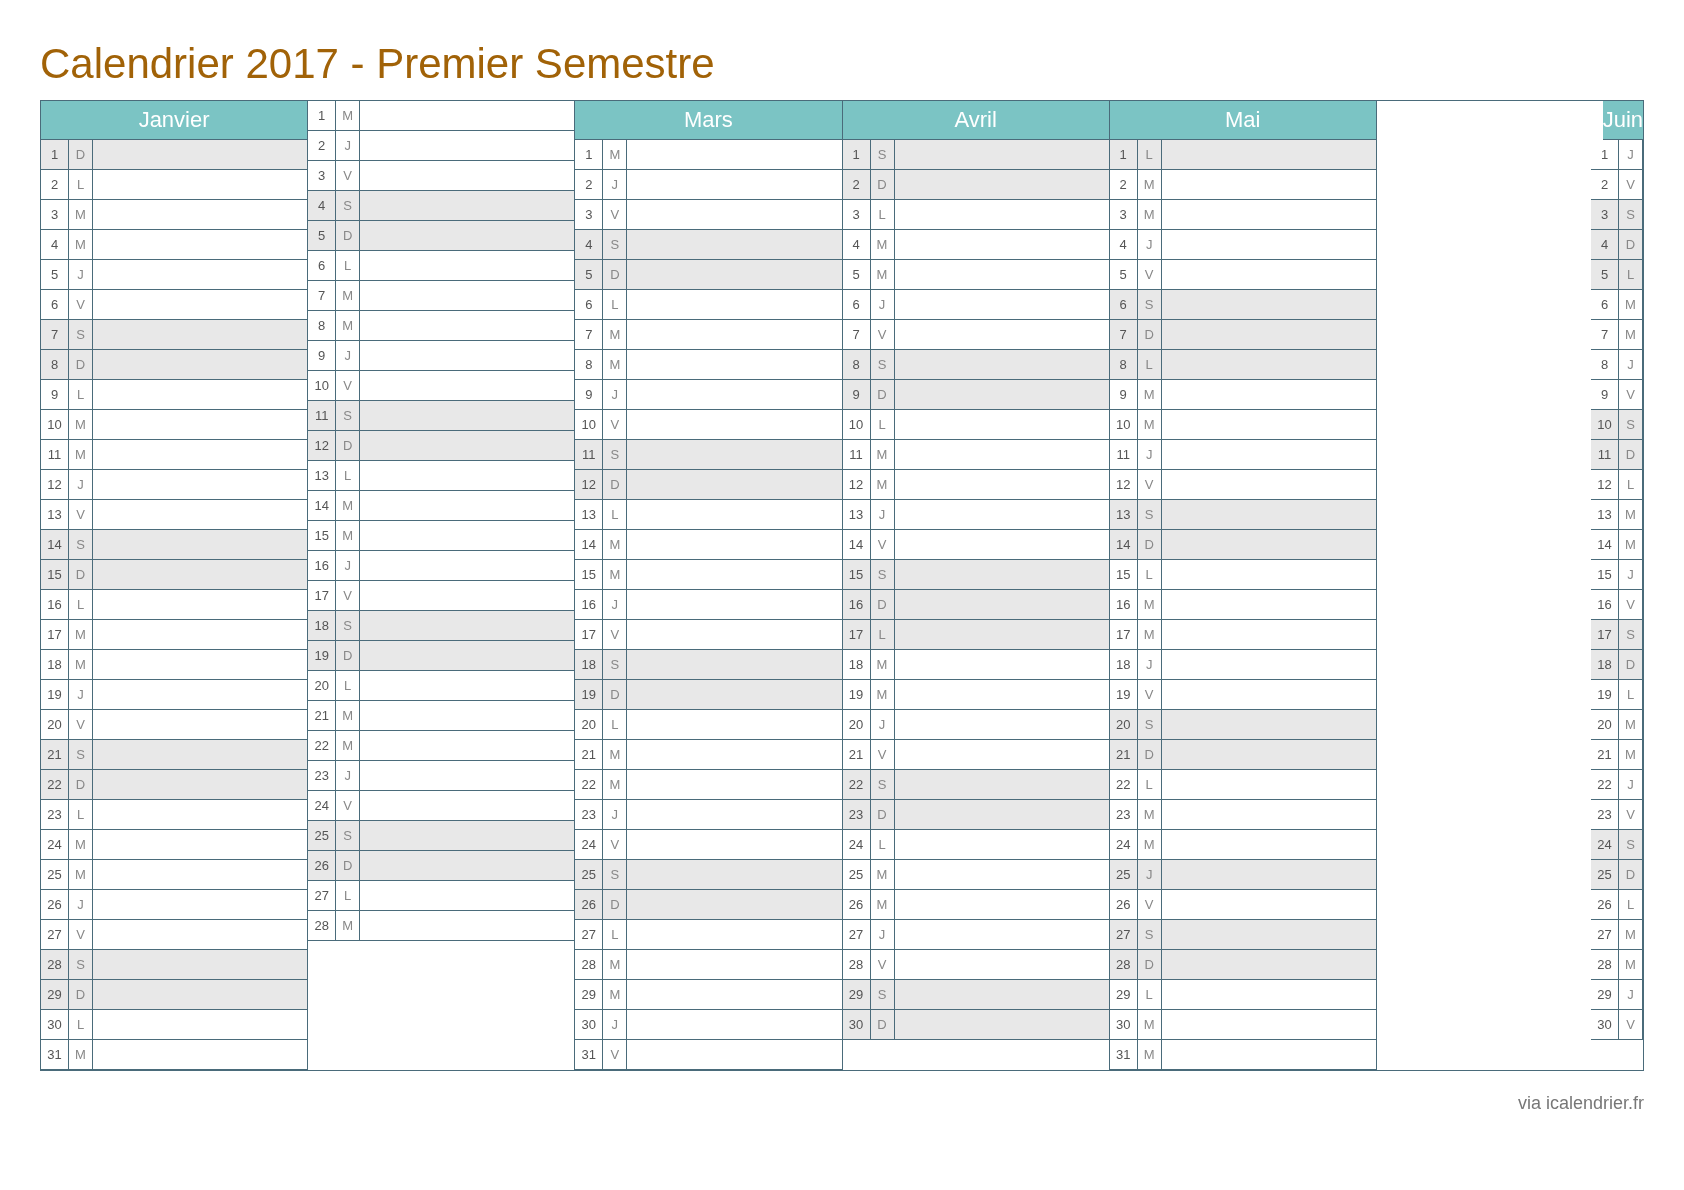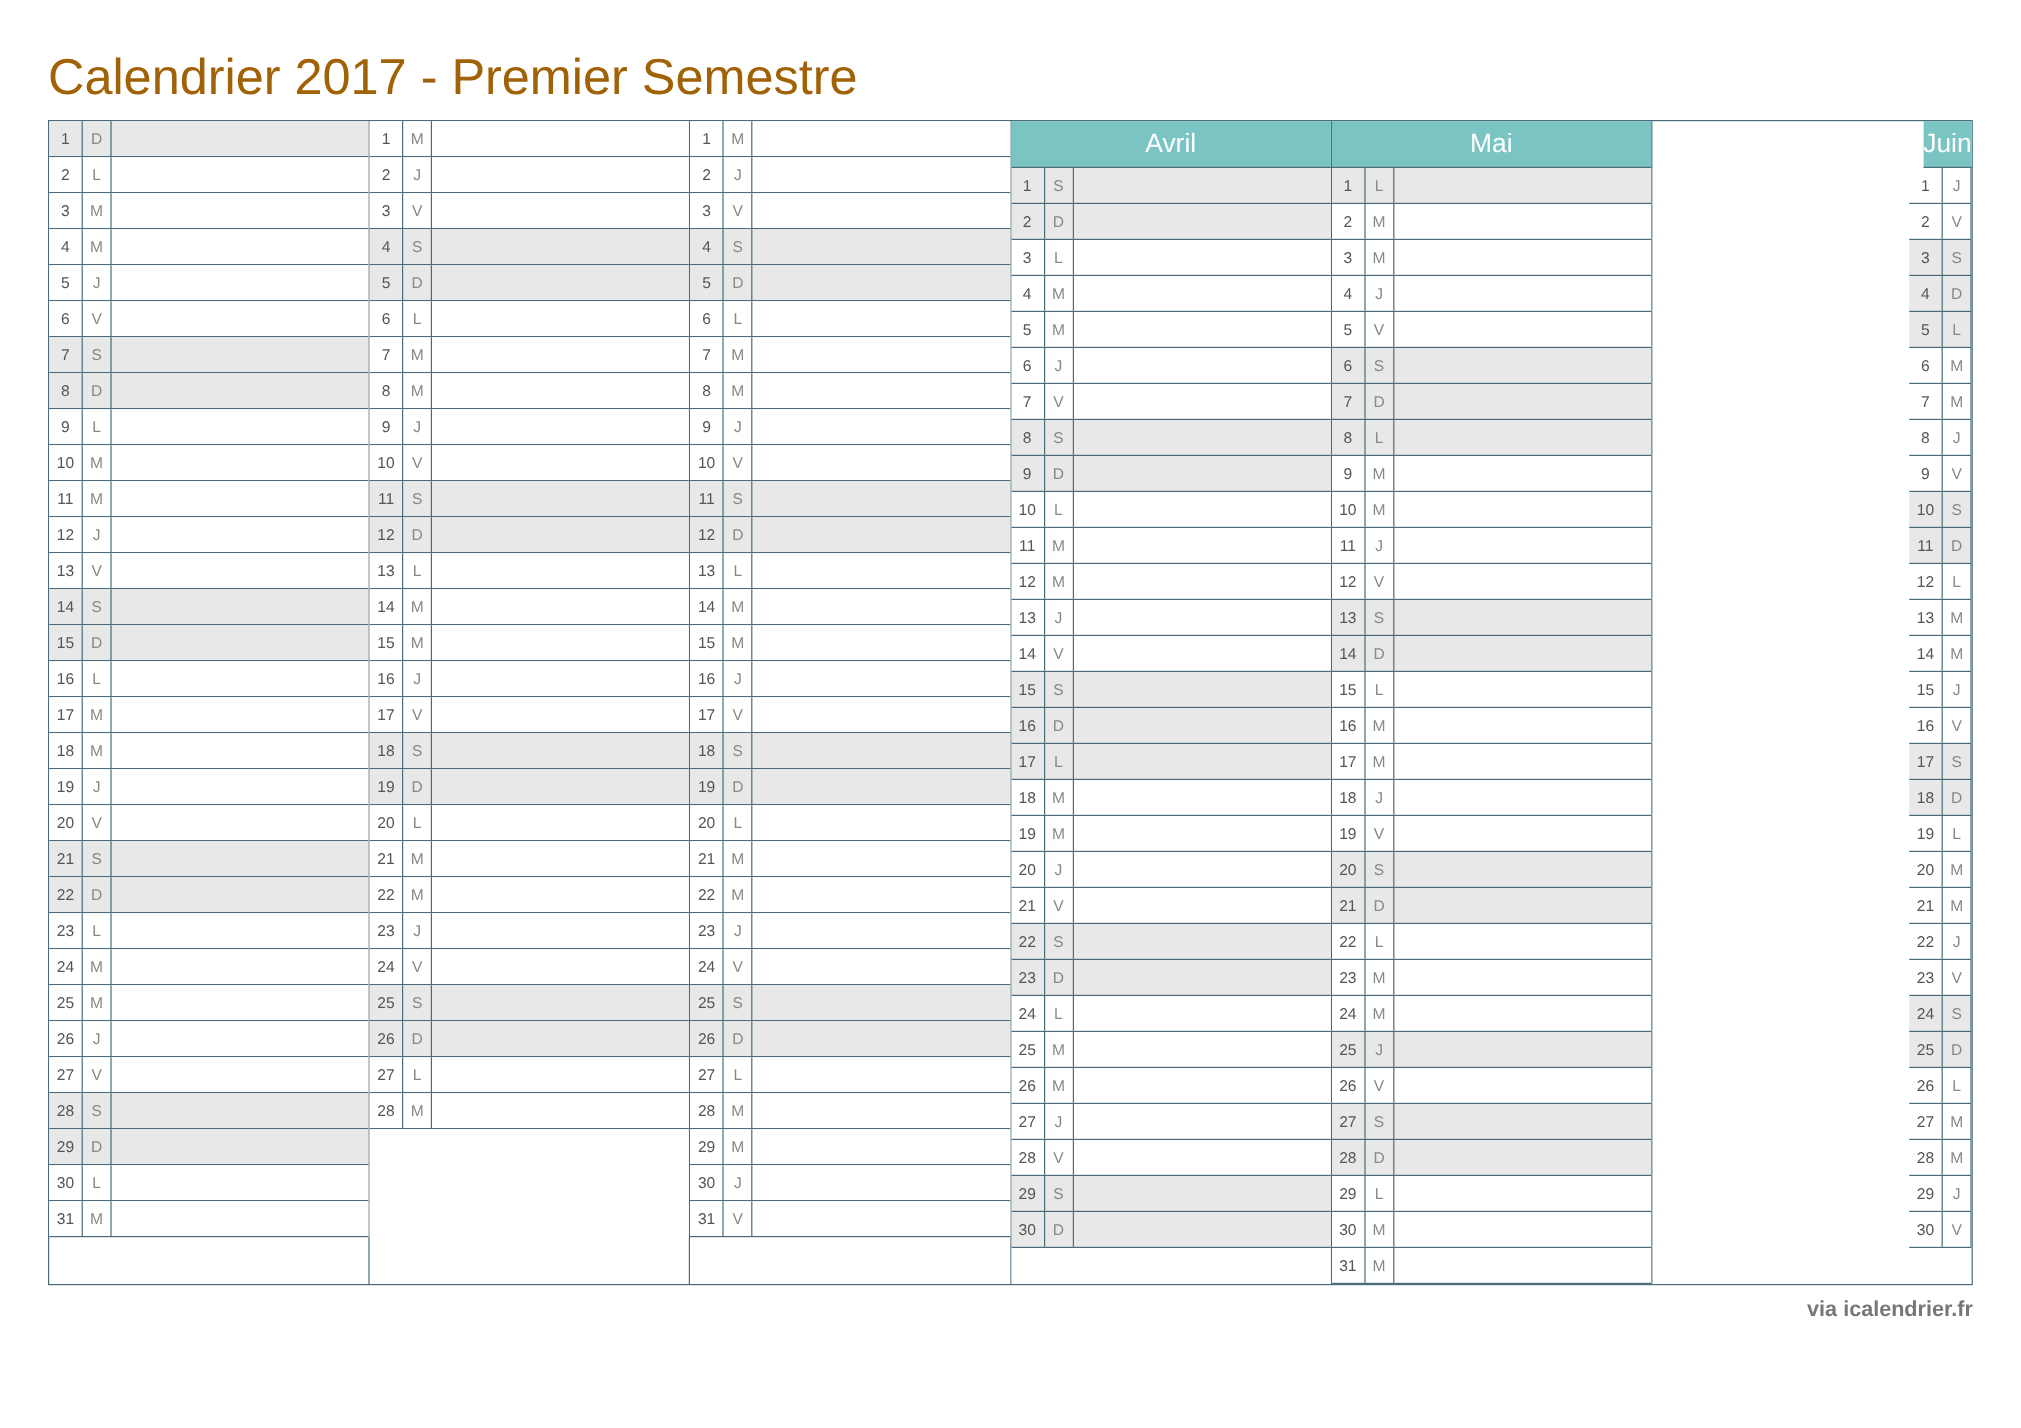--- a/index.html
+++ b/index.html
@@ -60,31 +60,31 @@
     color: #888;
     display: flex;
     align-items: center;
     justify-content: center;
   }
   .day-space { flex: 1; }
   .footer {
     text-align: right;
     color: #777;
     font-size: 18px;
-    margin-top: 10px;
-    font-weight: bold;
+    margin-top: 22px;
   }
 </style>
 </head>
 <body>
 
 <div class="title">Calendrier 2017 - Premier Semestre</div>
 
 <div class="calendar" id="calendar">
     <div class="month">
+      <div class="month-header">Janvier</div>
       <div class="day-row shaded">
         <div class="day-num">1</div>
         <div class="day-letter">D</div>
         <div class="day-space"></div>
       </div>
       <div class="day-row">
         <div class="day-num">2</div>
         <div class="day-letter">L</div>
         <div class="day-space"></div>
       </div>
@@ -373,20 +373,21 @@
       <div class="day-row">
         <div class="day-num">28</div>
         <div class="day-letter">M</div>
         <div class="day-space"></div>
       </div>
       <div class="day-row empty" style="border-bottom: none; background: rgb(255, 255, 255);"></div>
       <div class="day-row empty" style="border-bottom: none; background: rgb(255, 255, 255);"></div>
       <div class="day-row empty" style="border-bottom: none; background: rgb(255, 255, 255);"></div>
     </div>
     <div class="month">
+      <div class="month-header">Mars</div>
       <div class="day-row">
         <div class="day-num">1</div>
         <div class="day-letter">M</div>
         <div class="day-space"></div>
       </div>
       <div class="day-row">
         <div class="day-num">2</div>
         <div class="day-letter">J</div>
         <div class="day-space"></div>
       </div>

